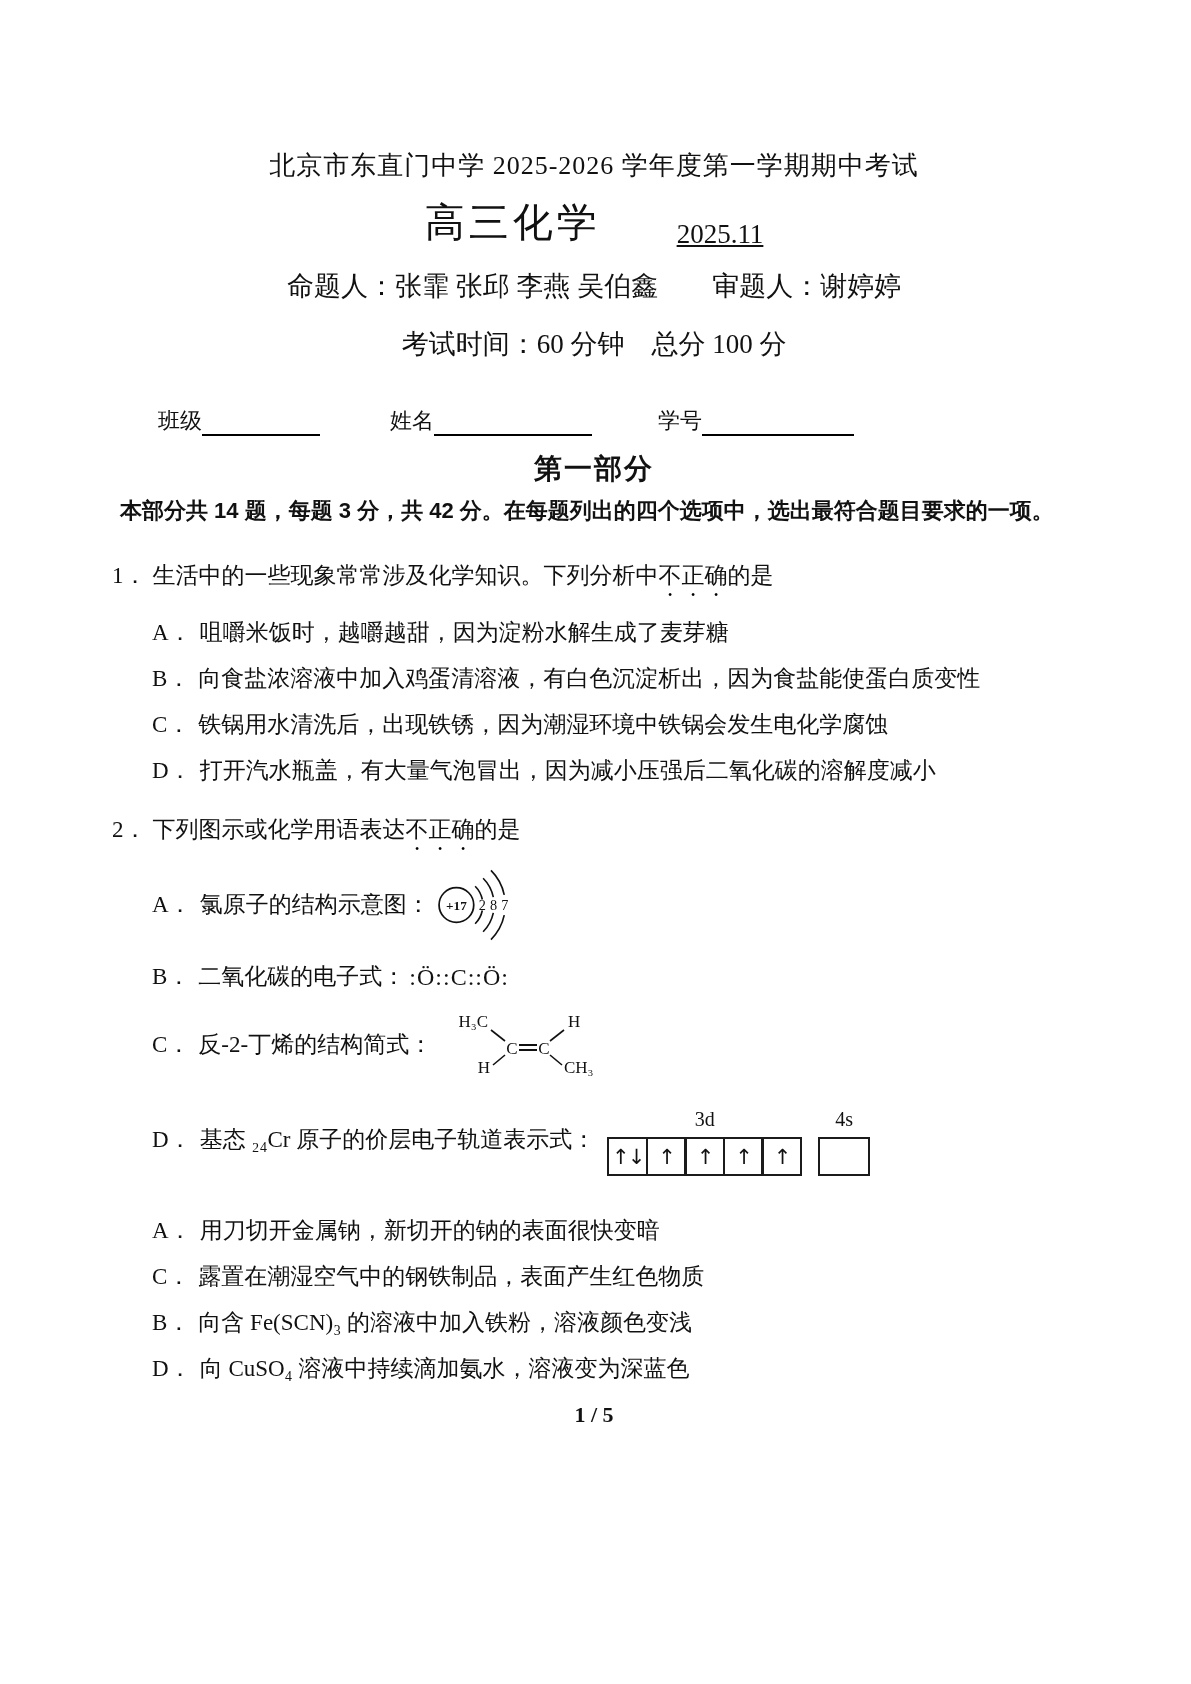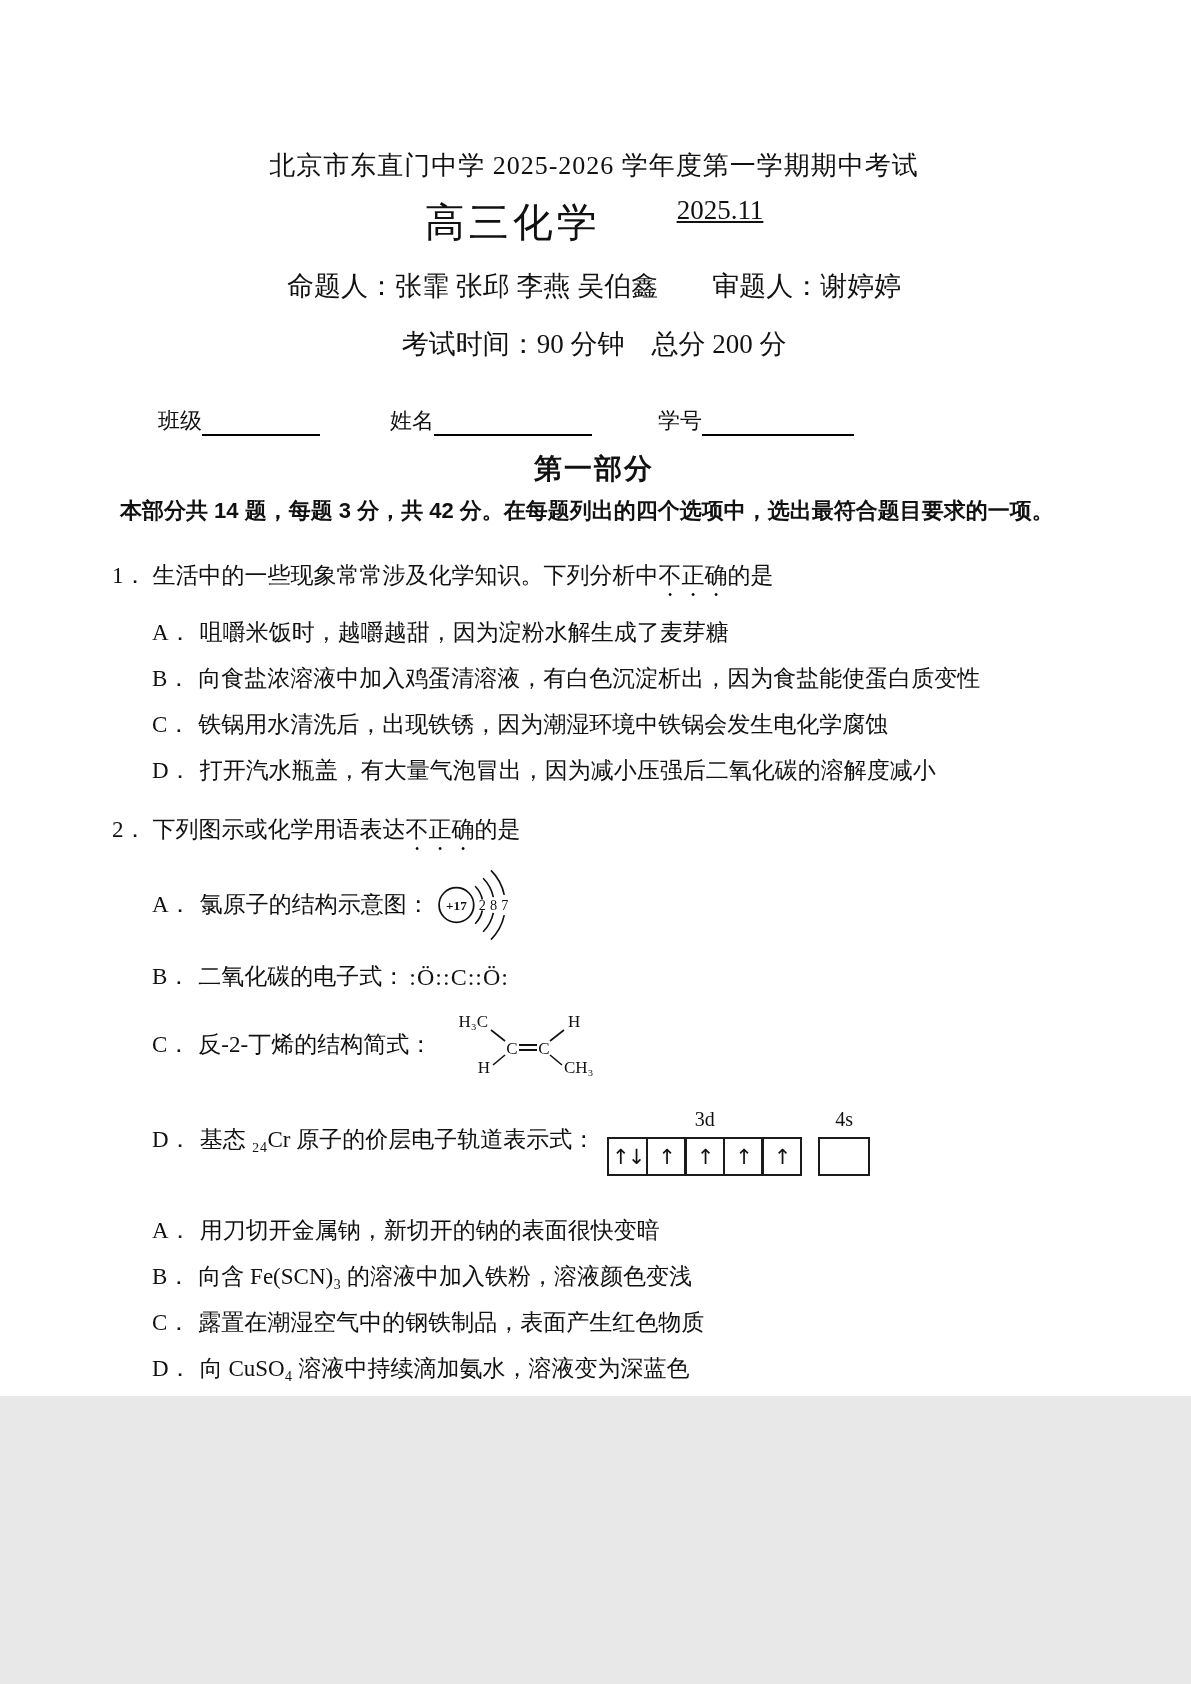--- a/index.html
+++ b/index.html
@@ -1,24 +1,24 @@
 <!DOCTYPE html>
 <html><head>
 <meta charset="utf-8">
 <style>
   * { box-sizing: border-box; }
   html, body { margin: 0; padding: 0; background: #e8e8e8; }
   .page {
-    width: 1191px; height: 1396px; margin: 0 auto; background: #ffffff;
+    width: 1191px; height: 1684px; margin: 0 auto; background: #ffffff;
     color: #111; font-family: "Liberation Serif", "DejaVu Serif", serif;
     padding: 148px 115px 0 112px; position: relative;
   }
   .center { text-align: center; }
   .school-title { font-size: 26px; letter-spacing: 1px; }
-  .subject-row { margin-top: 12px; display: flex; justify-content: center; align-items: flex-start; }
+  .subject-row { margin-top: 12px; display: flex; justify-content: center; align-items: flex-end; }
   .subject { font-size: 40px; letter-spacing: 4px; }
   .exam-date { font-size: 27px; margin-left: 76px; text-decoration: underline; }
   .setters { margin-top: 18px; font-size: 27px; }
   .exam-info { margin-top: 22px; font-size: 27px; }
   .fields-row { margin-top: 44px; font-size: 22px; display: flex; align-items: flex-end; }
   .field { display: flex; align-items: flex-end; }
   .f1 { margin-left: 46px; } .f2 { margin-left: 70px; } .f3 { margin-left: 66px; }
   .blank { display: inline-block; border-bottom: 2px solid #000; height: 26px; }
   .b1 { width: 118px; } .b2 { width: 158px; } .b3 { width: 152px; }
   .notice { margin-top: 30px; font-size: 22px; line-height: 37px; text-indent: 2em; text-align: justify; }
@@ -65,21 +65,21 @@
 
   <div class="center school-title">北京市东直门中学 2025-2026 学年度第一学期期中考试</div>
 
   <div class="subject-row">
     <span class="subject">高三化学</span>
     <span class="exam-date">2025.11</span>
   </div>
 
   <div class="center setters">命题人：张霏 张邱 李燕 吴伯鑫　　审题人：谢婷婷</div>
 
-  <div class="center exam-info">考试时间：90 分钟　总分 200 分</div>
+  <div class="center exam-info">考试时间：60 分钟　总分 100 分</div>
 
   <div class="fields-row">
     <span class="field f1">
       <span>班级</span>
       <span class="blank b1"></span>
     </span>
     <span class="field f2">
       <span>姓名</span>
       <span class="blank b2"></span>
     </span>
@@ -170,20 +170,20 @@
           <div class="orb-boxes">
             <div class="orb-box s4"></div>
           </div>
         </div>
       </div>
     </div>
   </div>
 
   <div class="question q3">
     <div class="opt"><span class="opt-label">A．</span><span>用刀切开金属钠，新切开的钠的表面很快变暗</span></div>
+    <div class="opt"><span class="opt-label">C．</span><span>露置在潮湿空气中的钢铁制品，表面产生红色物质</span></div>
     <div class="opt"><span class="opt-label">B．</span><span>向含 Fe(SCN)₃ 的溶液中加入铁粉，溶液颜色变浅</span></div>
-    <div class="opt"><span class="opt-label">C．</span><span>露置在潮湿空气中的钢铁制品，表面产生红色物质</span></div>
     <div class="opt"><span class="opt-label">D．</span><span>向 CuSO₄ 溶液中持续滴加氨水，溶液变为深蓝色</span></div>
   </div>
 
   <div class="footer">1 / 5</div>
 
 </div>
 
 </body></html>

